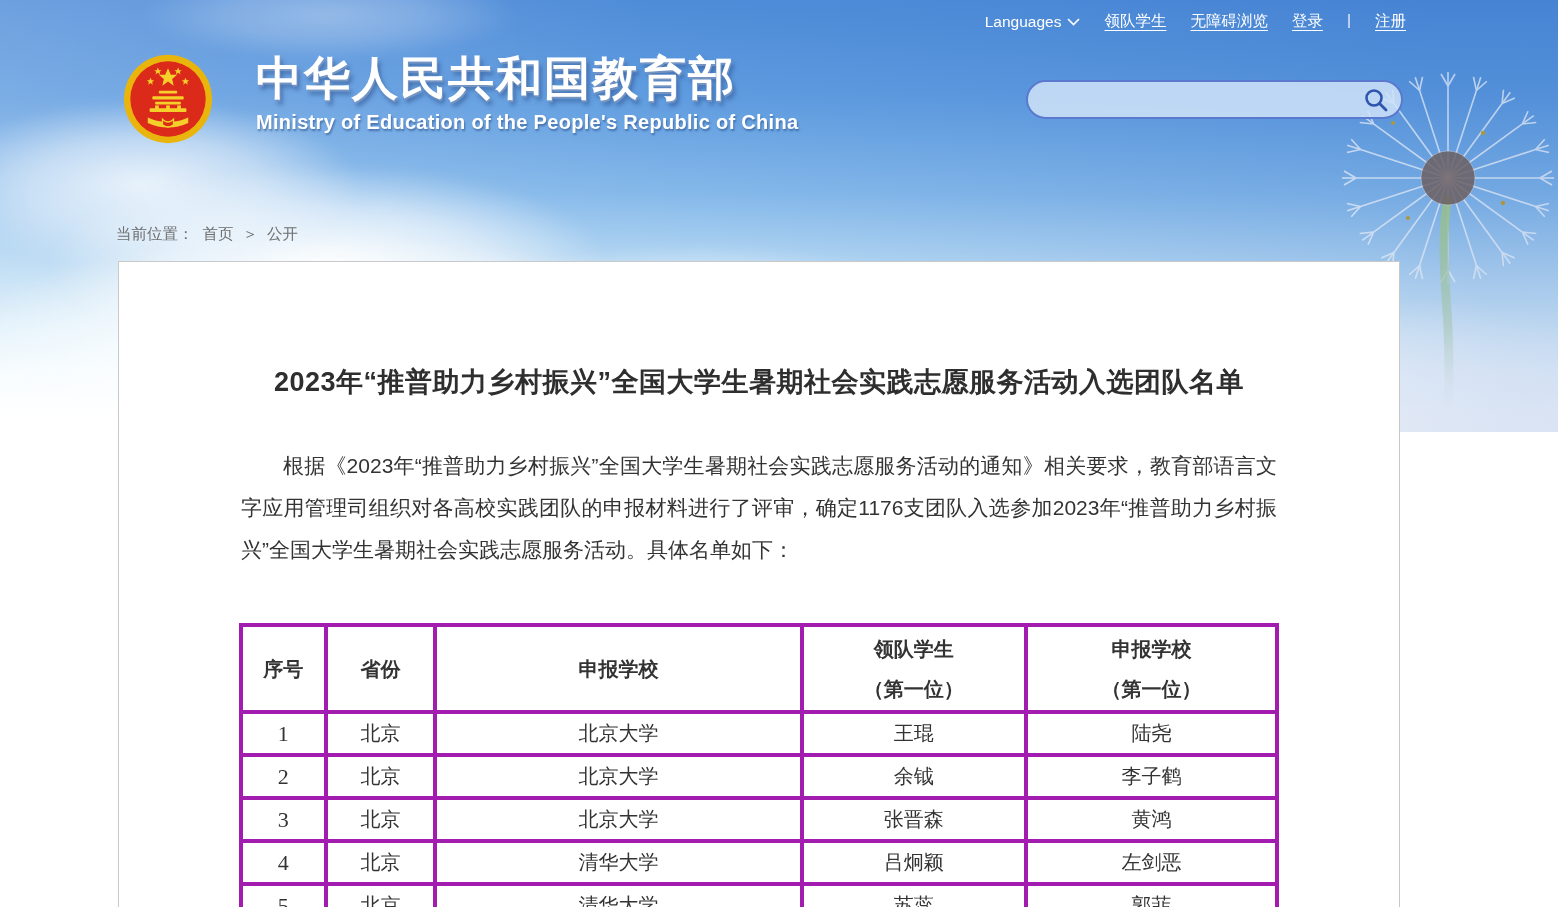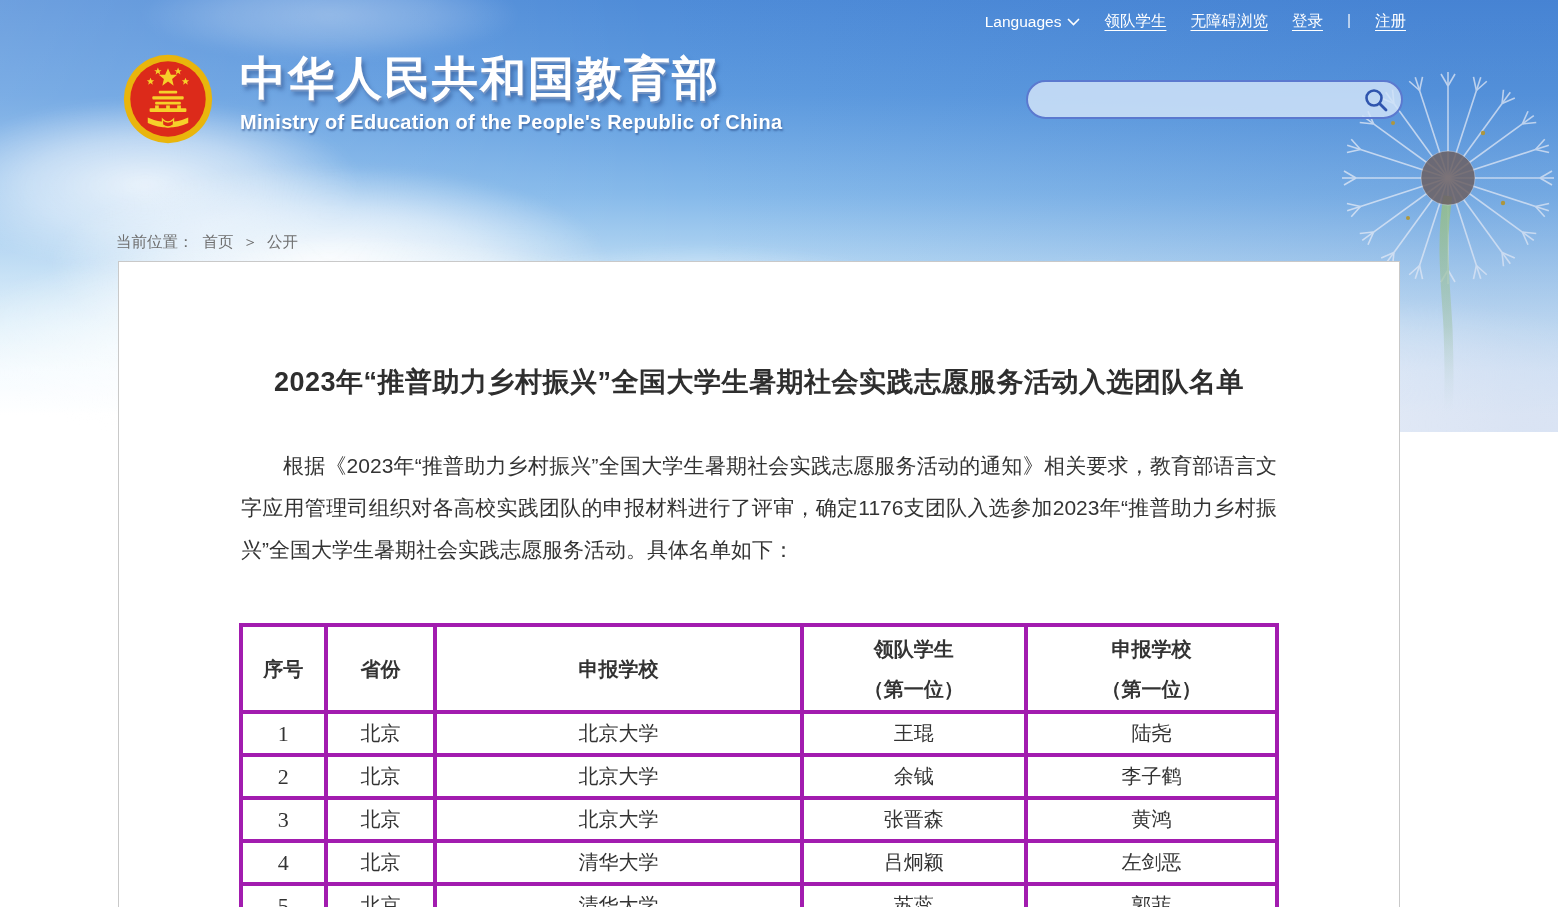--- a/index.html
+++ b/index.html
@@ -32,21 +32,21 @@
   .top-nav {
     position:absolute; top:11px; right:152px; display:flex; 
     gap:24px; color:#ffffff; font-size:15.5px; z-index:5;
   }
   .top-nav a, .top-nav .lang { color:#ffffff; cursor:pointer; }
   .top-nav .cn-link { text-decoration:underline; text-underline-offset:4px; }
   .lang { display:flex; align-items:center; gap:6px; }
   .divider { opacity:.9; }
   
   .brand { position:absolute; top:53px; left:122px; display:flex; align-items:flex-start; z-index:4; }
-  .brand-text { margin-left:26px; }
+  .brand-text { margin-left:42px; }
   .brand-title {
     font-size:46px; font-weight:900; color:#ffffff; letter-spacing:2px; line-height:1.1;
     text-shadow: 1px 2px 0 rgba(120,150,195,.9), 3px 5px 4px rgba(40,75,135,.55);
   }
   .brand-sub {
     margin-top:7px; font-size:20px; font-weight:bold; color:#ffffff; letter-spacing:.3px;
     text-shadow: 1px 2px 2px rgba(40,75,135,.6);
   }
   
   .search {
@@ -59,21 +59,21 @@
     flex:1; border:none; outline:none; background:transparent;
     font-size:16px; color:#2a3c66; height:100%;
   }
   .search svg { flex:0 0 auto; }
   
   .breadcrumb {
     position:absolute; left:116px; top:224px; z-index:5;
     display:flex; align-items:flex-end; gap:9px;
     font-size:15.5px; color:#6e6e6e;
   }
-  .breadcrumb a { color:#6e6e6e; text-decoration:none; cursor:pointer;margin-top:8px; }
+  .breadcrumb a { color:#6e6e6e; text-decoration:none; cursor:pointer; }
   
   .panel {
     position:absolute; left:118px; top:261px; width:1282px; height:700px;
     background:#ffffff; border:1px solid #c9c9c9; z-index:3;
   }
   .article-title {
     margin-top:102px; text-align:center;
     font-size:27px; font-weight:bold; color:#2e2e2e; letter-spacing:.5px;
   }
   .article-para {

